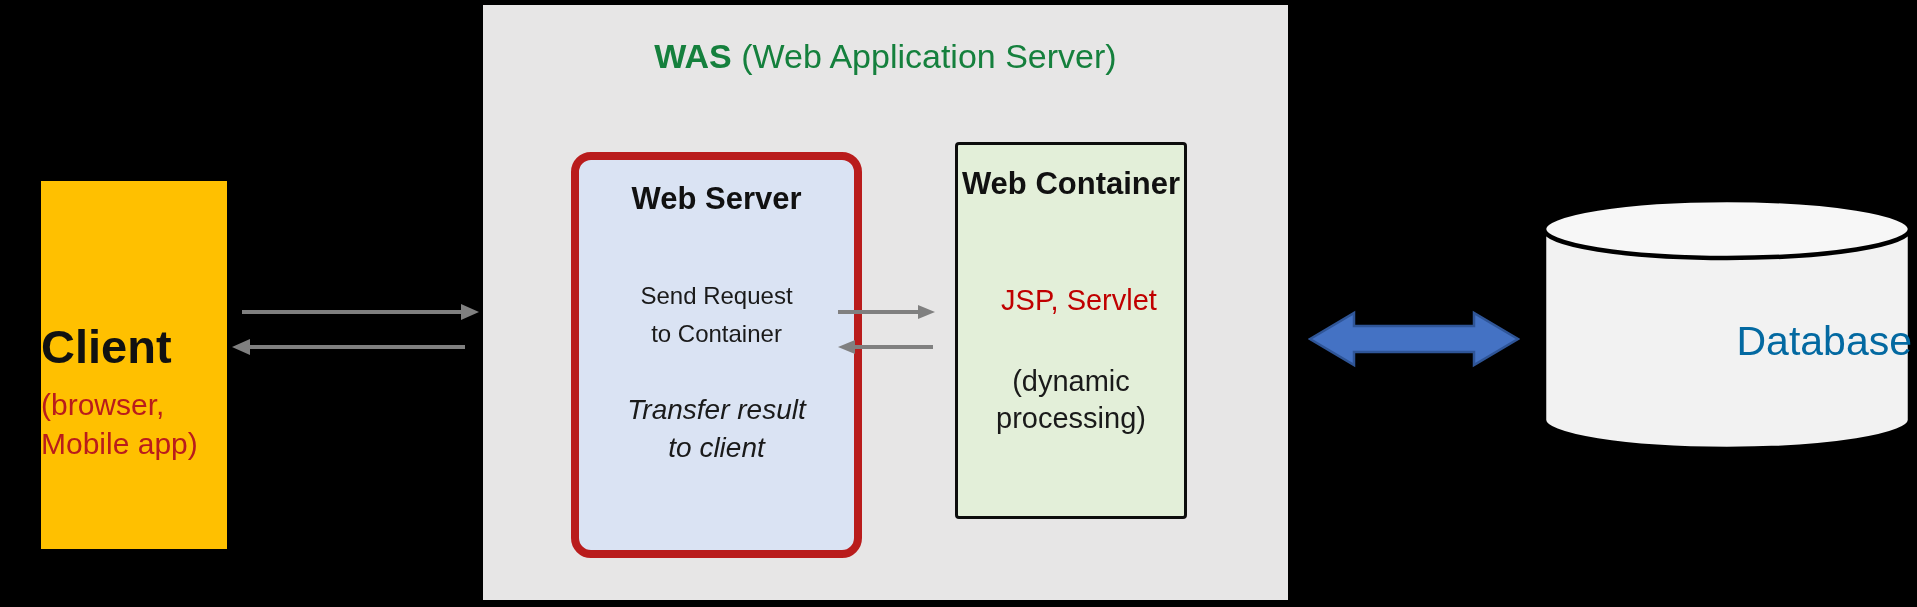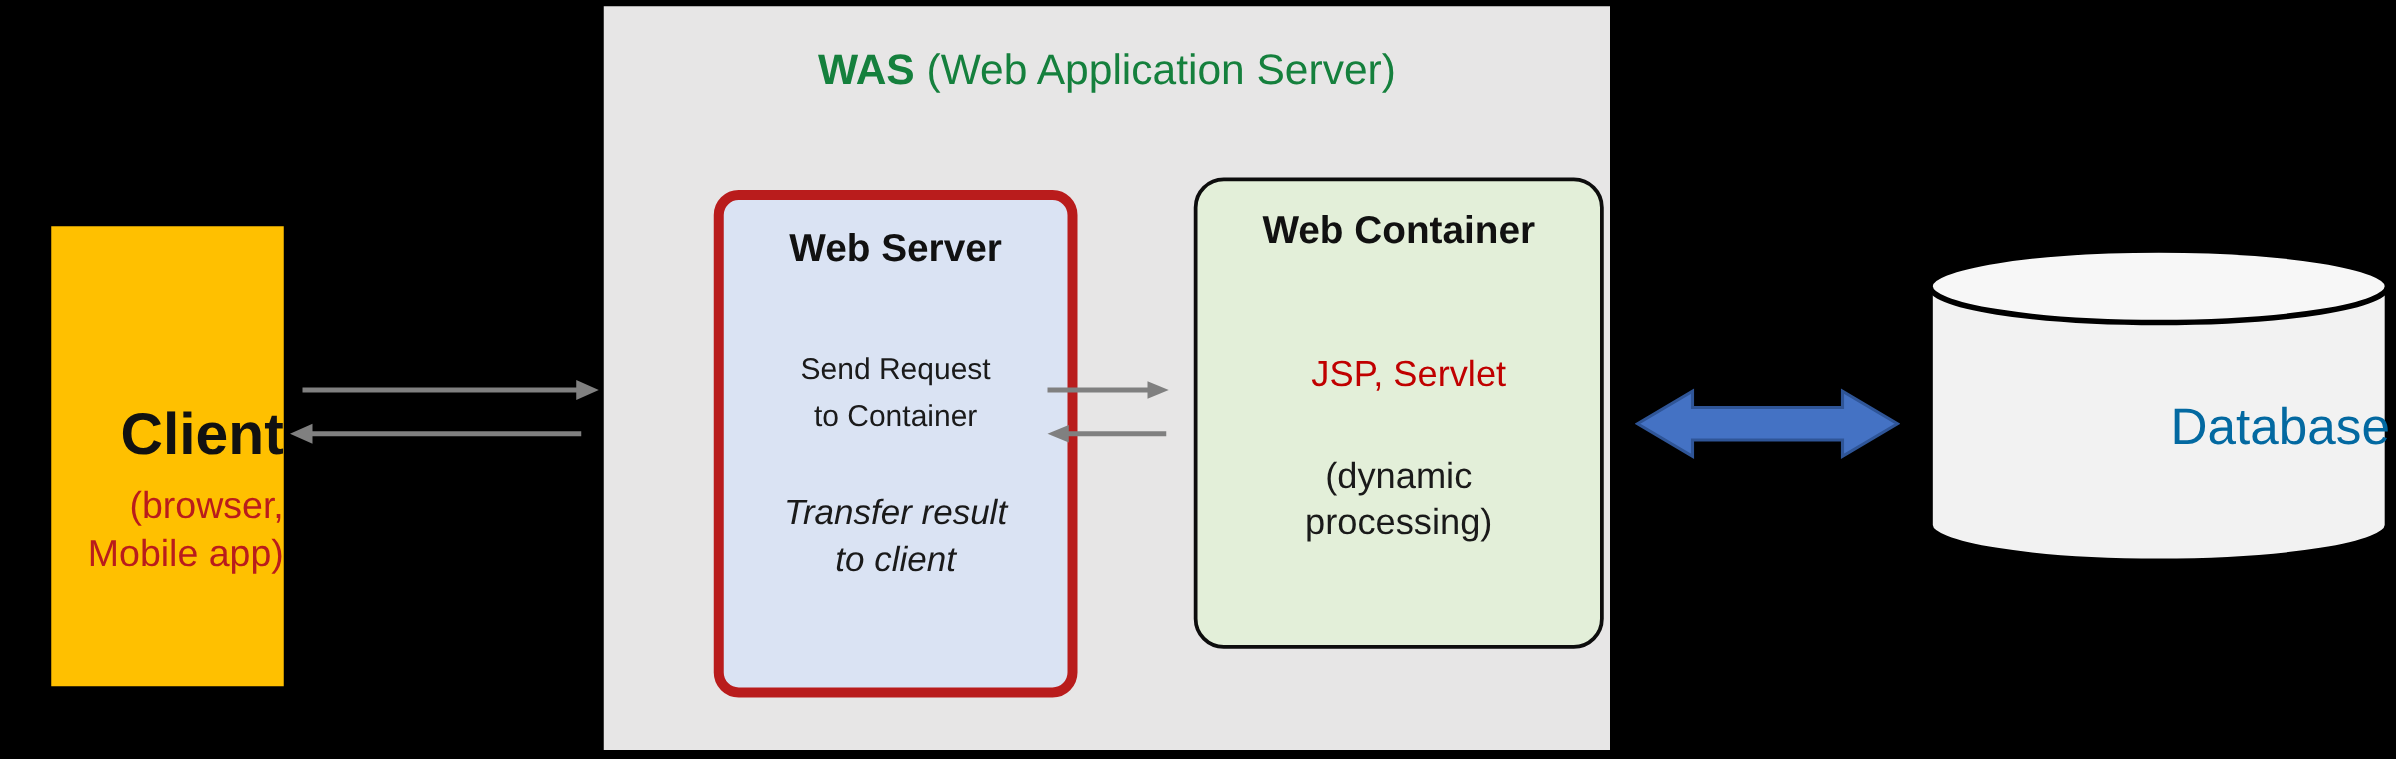--- a/index.html
+++ b/index.html
@@ -13,37 +13,37 @@
     background:#e7e6e6;
   }
   .was-title{
     position:absolute;left:0;top:32px;width:100%;text-align:center;
     font-size:34px;color:#15803d;letter-spacing:0px;white-space:nowrap;
   }
   .was-title b{font-weight:bold;}
   
   .client-box{
     position:absolute;left:41px;top:181px;width:186px;height:368px;
-    background:#ffc000;text-align:right;
+    background:#ffc000;text-align:left;
   }
   .client-title{
     margin-top:142px;font-size:47px;font-weight:bold;color:#111;line-height:48px;
   }
   .client-sub{
     margin-top:14px;font-size:30px;line-height:39px;color:#b91c1c;white-space:pre-line;
   }
   
   .web-server-box{
     position:absolute;left:528px;top:152px;width:291px;height:406px;
     background:#dae3f3;border:8px solid #b91c1c;border-radius:20px;
     box-sizing:border-box;text-align:center;margin-left:43px;
   }
   .web-container-box{
-    position:absolute;left:955px;top:142px;width:328px;height:377px;
-    background:#e3efd9;border:3px solid #0d0d0d;border-radius:24px;
+    position:absolute;left:955px;top:142px;width:232px;height:377px;
+    background:#e3efd9;border:3px solid #0d0d0d;border-radius:4px;
     box-sizing:border-box;text-align:center;
   }
   .inner-title{margin-top:21px;font-size:31px;font-weight:bold;color:#111;}
   .ws-body1{margin-top:60px;font-size:24px;line-height:38px;white-space:pre-line;color:#1a1a1a;}
   .ws-body2{margin-top:38px;font-size:28px;line-height:38px;white-space:pre-line;color:#1a1a1a;font-style:italic;}
   .wc-tech{margin-top:82px;font-size:29px;color:#c00000;padding-left:16px;}
   .wc-note{margin-top:46px;font-size:29px;line-height:37px;white-space:pre-line;color:#1a1a1a;}
   
   .arrow-svg{position:absolute;}
   

